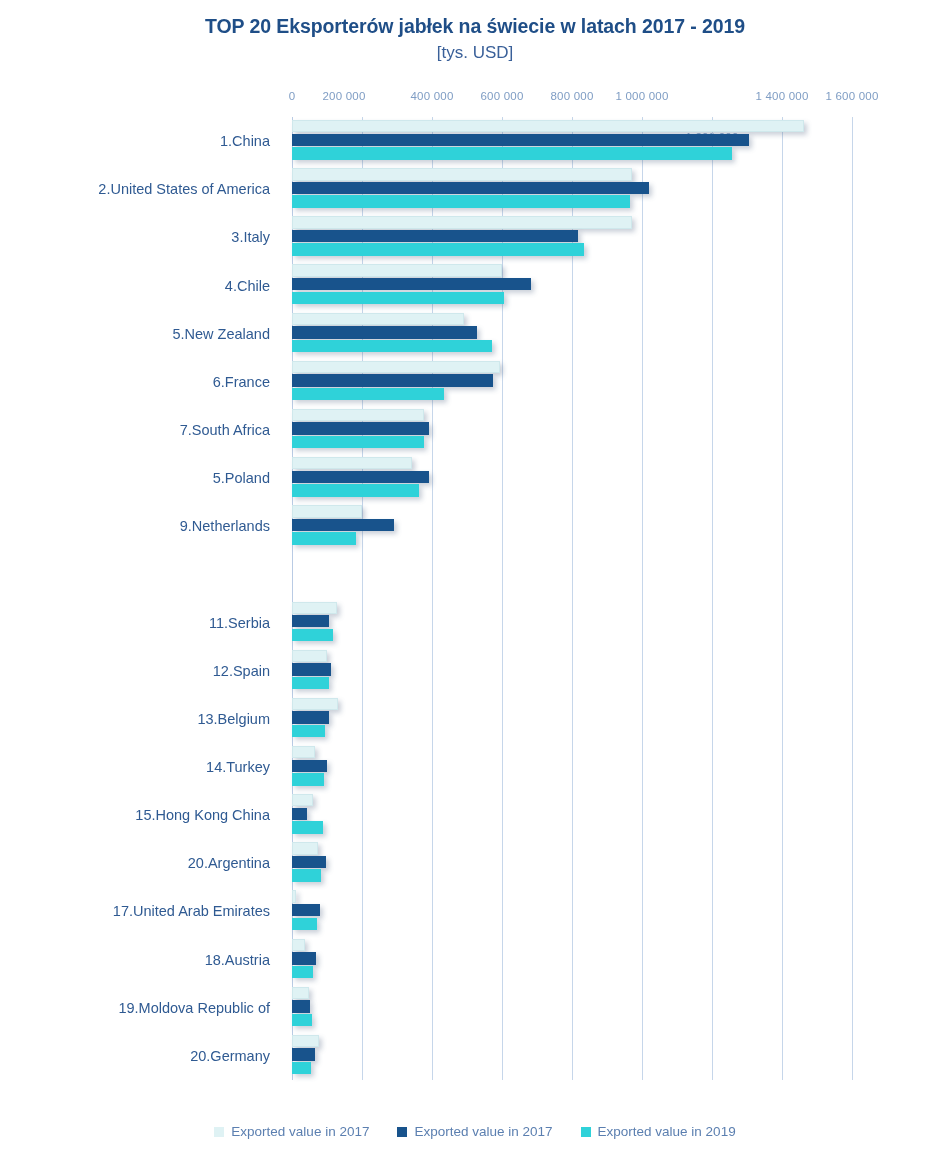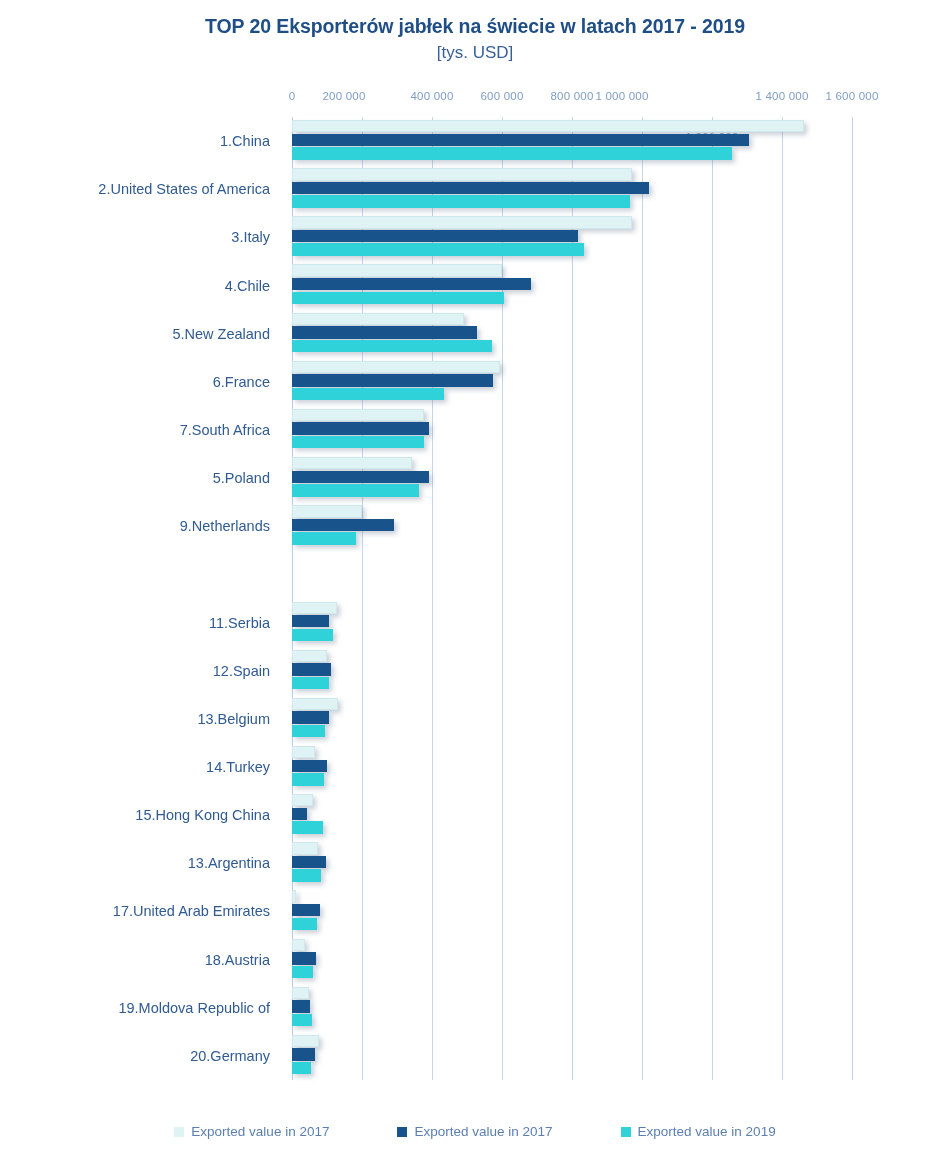--- a/index.html
+++ b/index.html
@@ -117,21 +117,21 @@
 
   
   #legend {
     position: absolute;
     left: 0;
     top: 1124px;
     width: 950px;
     display: flex;
     justify-content: center;
     align-items: center;
-    gap: 68px;
+    gap: 28px;
   }
   .legend-item {
     display: flex;
     align-items: center;
     gap: 7px;
   }
   .legend-swatch {
     width: 10px;
     height: 10px;
     display: inline-block;
@@ -151,21 +151,21 @@
     <div id="chart-title">TOP 20 Eksporterów jabłek na świecie w latach 2017 - 2019</div>
     <div id="chart-subtitle">[tys. USD]</div>
   </div>
 
   <div id="x-axis-labels">
       <div class="x-tick-label" style="left: 0px;">0</div>
       <div class="x-tick-label" style="left: 52px;">200 000</div>
       <div class="x-tick-label" style="left: 140px;">400 000</div>
       <div class="x-tick-label" style="left: 210px;">600 000</div>
       <div class="x-tick-label" style="left: 280px;">800 000</div>
-      <div class="x-tick-label" style="left: 330px;">1 000 000</div>
+      <div class="x-tick-label" style="left: 350px;">1 000 000</div>
       <div class="x-tick-label" style="left: 420px; margin-top: 41px;">1 200 000</div>
       <div class="x-tick-label" style="left: 490px; text-align: center;">1 400 000</div>
       <div class="x-tick-label" style="left: 560px;">1 600 000</div>
     </div>
 
   <div id="plot">
       <div class="gridline first" style="left: 0px;"></div>
       <div class="gridline" style="left: 70px;"></div>
       <div class="gridline" style="left: 140px;"></div>
       <div class="gridline" style="left: 210px;"></div>
@@ -280,21 +280,21 @@
       </div>
       <div class="cat-row" style="top: 674.1px; height: 48.15px;">
         <div class="cat-label">15.Hong Kong China</div>
         <div class="bars">
           <div class="bar y2017" title="15.Hong Kong China — Exported value in 2017: 60000" style="width: 21px;"></div>
           <div class="bar y2018" title="15.Hong Kong China — Exported value in 2018: 43000" style="width: 15.05px;"></div>
           <div class="bar y2019" title="15.Hong Kong China — Exported value in 2019: 89000" style="width: 31.15px;"></div>
         </div>
       </div>
       <div class="cat-row" style="top: 722.25px; height: 48.15px;">
-        <div class="cat-label">13.Argentina</div>
+        <div class="cat-label">20.Argentina</div>
         <div class="bars">
           <div class="bar y2017" title="16.Argentina — Exported value in 2017: 75000" style="width: 26.25px;"></div>
           <div class="bar y2018" title="16.Argentina — Exported value in 2018: 98000" style="width: 34.3px;"></div>
           <div class="bar y2019" title="16.Argentina — Exported value in 2019: 83000" style="width: 29.05px;"></div>
         </div>
       </div>
       <div class="cat-row" style="top: 770.4px; height: 48.15px;">
         <div class="cat-label">17.United Arab Emirates</div>
         <div class="bars">
           <div class="bar y2017" title="17.United Arab Emirates — Exported value in 2017: 12000" style="width: 4.2px;"></div>

